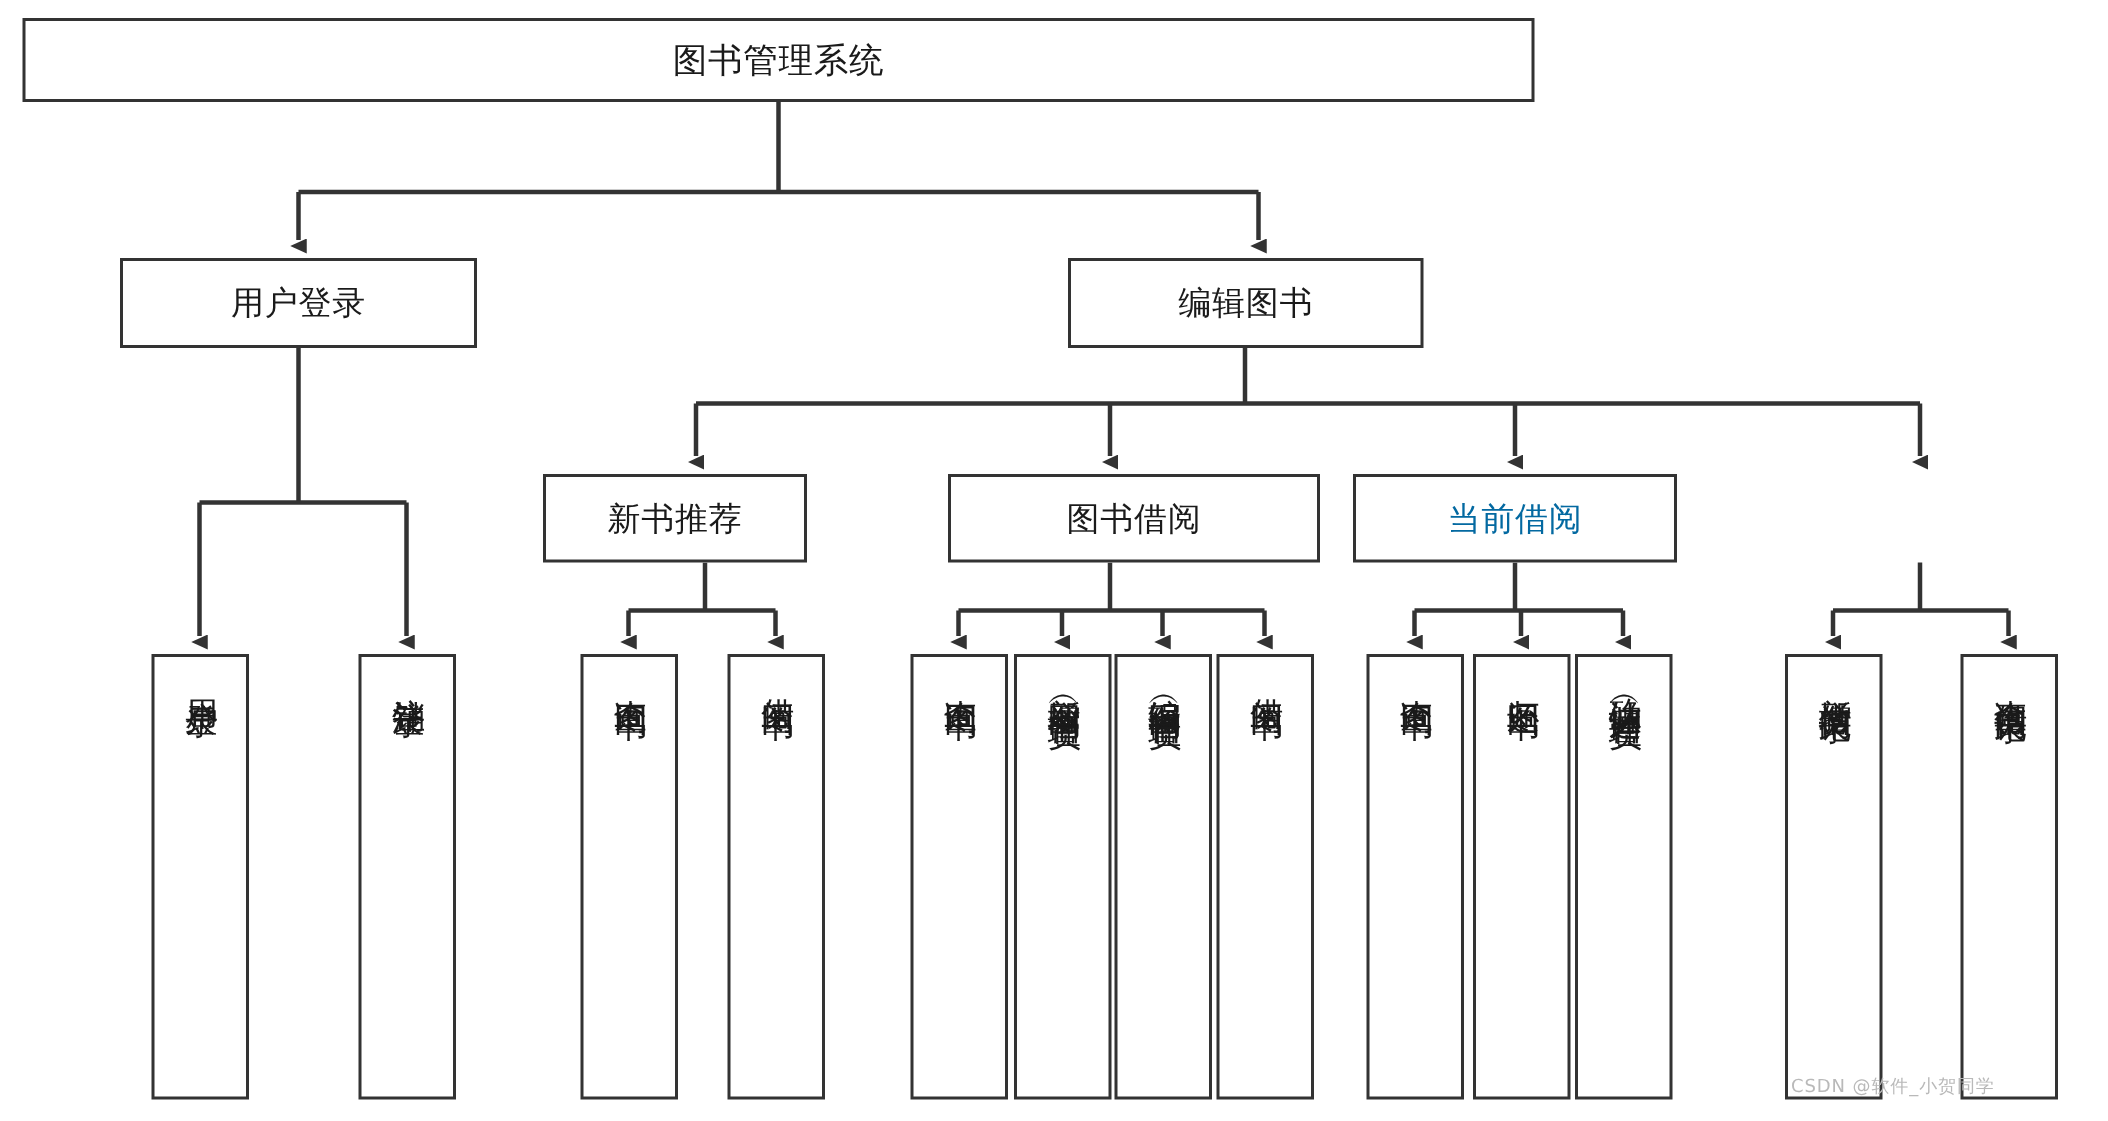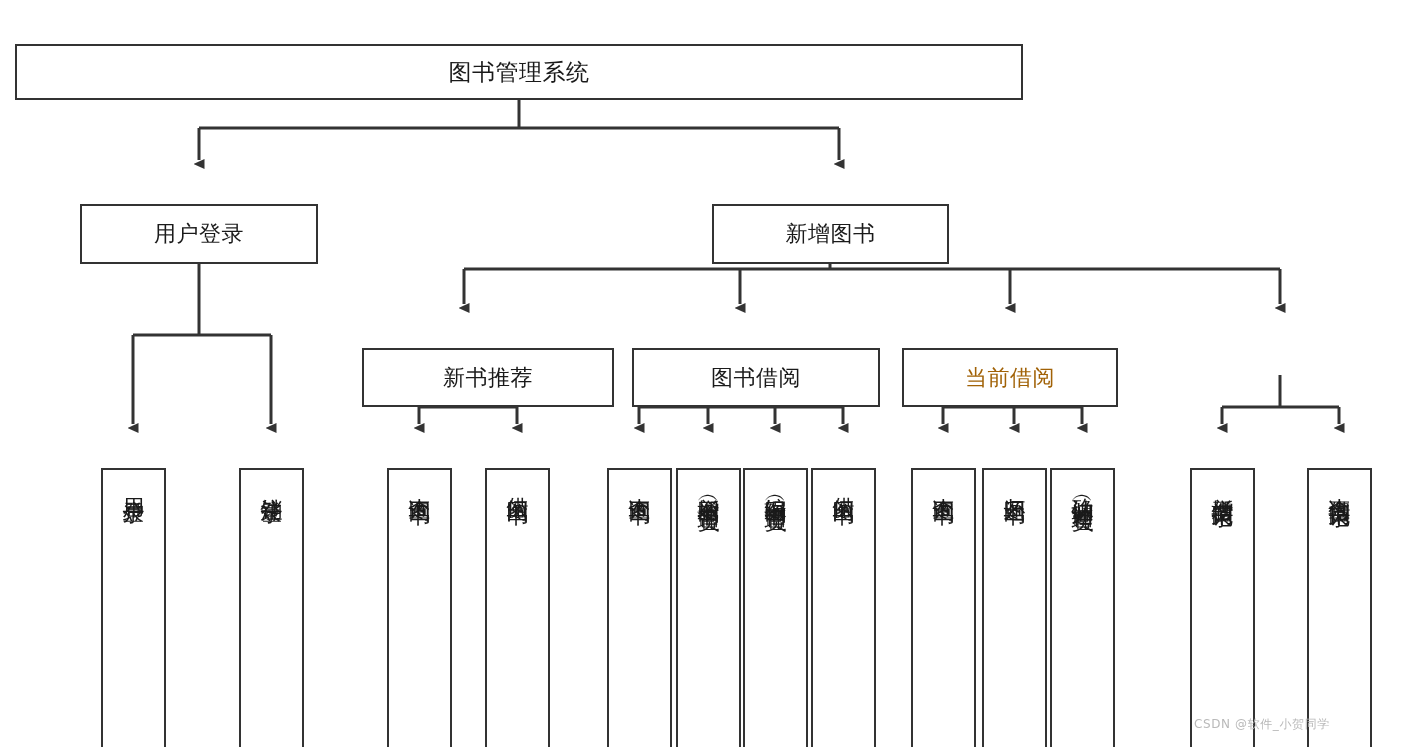--- a/index.html
+++ b/index.html
@@ -28,21 +28,20 @@
   }
   .node {
     position: absolute;
     box-sizing: border-box;
     background: #ffffff;
     border: 2px solid #333333;
     display: flex;
     align-items: center;
     justify-content: center;
     z-index: 2;
-    margin-top: 32px;
   }
   .node-label {
     color: #1a1a1a;
     letter-spacing: 0.5px;
     white-space: nowrap;
     text-align: center;
   }
   .node-root .node-label {
     font-size: 23px;
   }
@@ -129,31 +128,31 @@
   </svg>
 
   <div class="node node-root" style="left: 15px; top: 12px; width: 1008px; height: 56px; border-color: rgb(51, 51, 51); background: rgb(255, 255, 255);">
     <span class="node-label" style="color: rgb(26, 26, 26);">图书管理系统</span>
   </div>
 
   <div class="node node-branch" style="left: 80px; top: 172px; width: 238px; height: 60px; border-color: rgb(51, 51, 51); background: rgb(255, 255, 255);">
     <span class="node-label" style="color: rgb(26, 26, 26);">用户登录</span>
   </div>
   <div class="node node-branch" style="left: 712px; top: 172px; width: 237px; height: 60px; border-color: rgb(51, 51, 51); background: rgb(255, 255, 255);">
-    <span class="node-label" style="color: rgb(26, 26, 26);">新增图书</span>
+    <span class="node-label" style="color: rgb(26, 26, 26);">编辑图书</span>
   </div>
 
-  <div class="node node-branch" style="left: 362px; top: 316px; width: 252px; height: 59px; border-color: rgb(51, 51, 51); background: rgb(255, 255, 255);">
+  <div class="node node-branch" style="left: 362px; top: 316px; width: 176px; height: 59px; border-color: rgb(51, 51, 51); background: rgb(255, 255, 255);">
     <span class="node-label" style="color: rgb(26, 26, 26);">新书推荐</span>
   </div>
   <div class="node node-branch" style="left: 632px; top: 316px; width: 248px; height: 59px; border-color: rgb(51, 51, 51); background: rgb(255, 255, 255);">
     <span class="node-label" style="color: rgb(26, 26, 26);">图书借阅</span>
   </div>
   <div class="node node-branch" style="left: 902px; top: 316px; width: 216px; height: 59px; border-color: rgb(51, 51, 51); background: rgb(255, 255, 255);">
-    <span class="node-label" style="color: #a16207;">当前借阅</span>
+    <span class="node-label" style="color: #0369a1;">当前借阅</span>
   </div>
 
   <div class="node node-leaf" style="left: 101px; top: 436px; width: 65px; height: 297px; border-color: rgb(51, 51, 51); background: rgb(255, 255, 255);">
     <span class="node-label" style="color: rgb(26, 26, 26);">用户登录</span>
   </div>
   <div class="node node-leaf" style="left: 239px; top: 436px; width: 65px; height: 297px; border-color: rgb(51, 51, 51); background: rgb(255, 255, 255);">
     <span class="node-label" style="color: rgb(26, 26, 26);">注销登录</span>
   </div>
   <div class="node node-leaf" style="left: 387px; top: 436px; width: 65px; height: 297px; border-color: rgb(51, 51, 51); background: rgb(255, 255, 255);">
     <span class="node-label" style="color: rgb(26, 26, 26);">查询图书</span>

